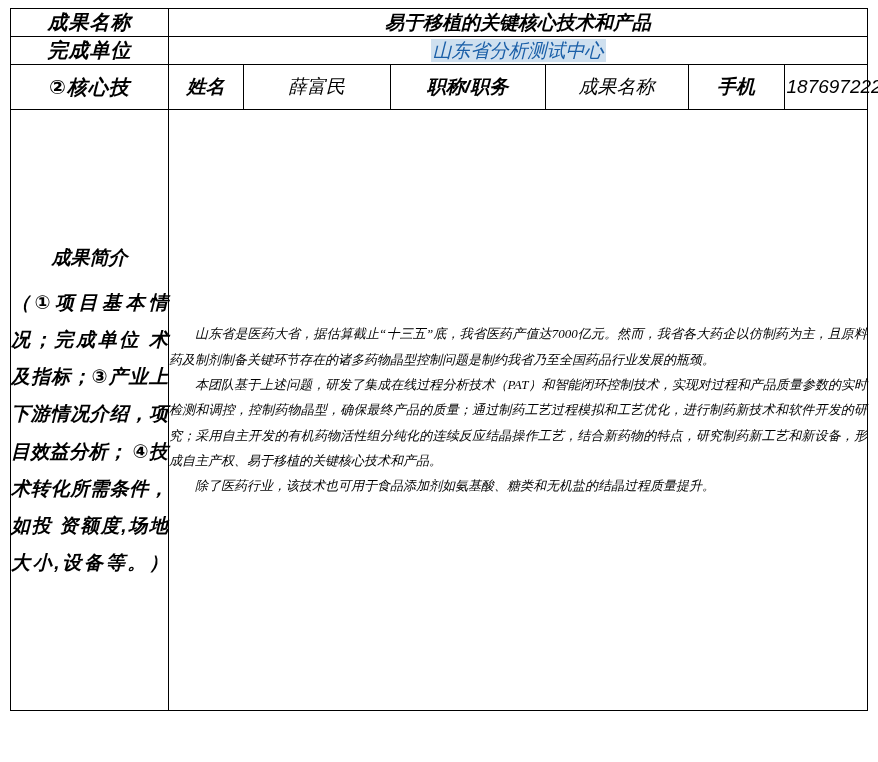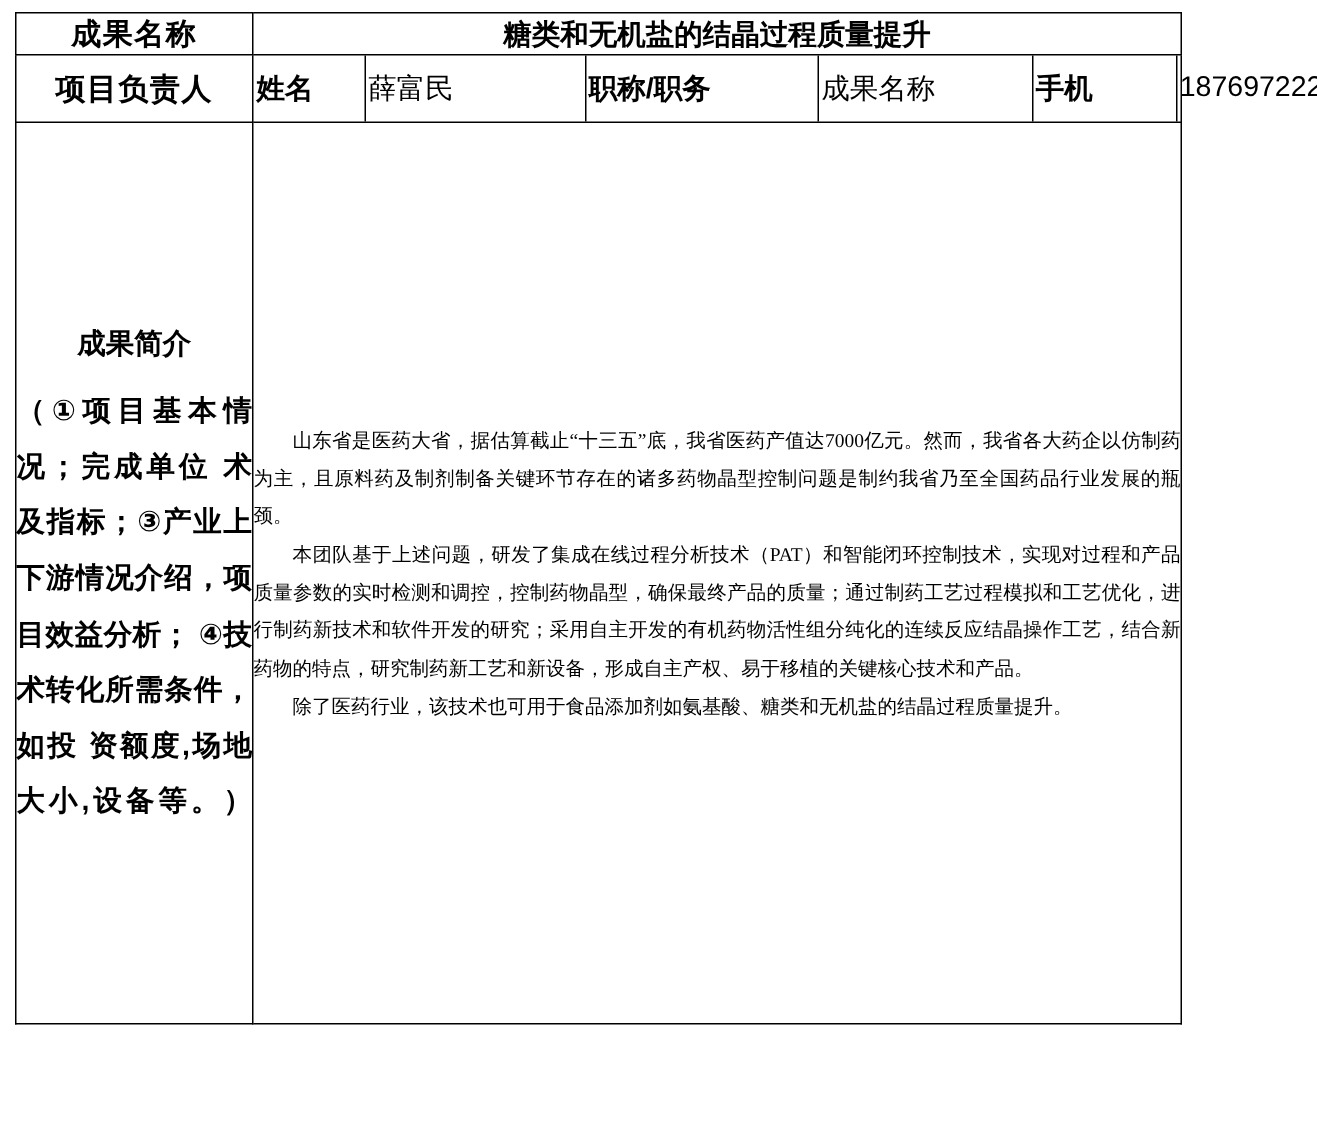--- a/index.html
+++ b/index.html
@@ -16,22 +16,23 @@
   }
   .page {
     position: relative;
     width: 878px;
     height: 762px;
     box-sizing: border-box;
     padding: 8px 10px 0 10px;
   }
   table.doc {
     border-collapse: collapse;
-    width: 778px;
+    width: 858px;
     table-layout: fixed;
+    font-style: italic;
   }
   table.doc td {
     border: 1px solid #000;
     padding: 0;
     vertical-align: middle;
   }
   
   .label-cell {
     width: 158px;
     text-align: center;
@@ -61,21 +62,21 @@
   }
   
   table.inner {
     border-collapse: collapse;
     width: 100%;
     table-layout: fixed;
   }
   table.inner td {
     border: 0;
     border-right: 1px solid #000;
-    text-align: left;
+    text-align: center;
     font-size: 19px;
     padding: 9px 2px;
     font-family: "Liberation Sans", "DejaVu Sans", sans-serif;
   }
   table.inner td.last { border-right: 0; }
   .sub-label { font-weight: bold; }
   .sub-value { font-weight: normal; }
 
   
   .intro-label {
@@ -112,24 +113,28 @@
 
 <div class="page">
   <table class="doc">
     <colgroup>
       <col style="width:158px">
       <col>
     </colgroup>
     <tbody>
       <tr>
         <td class="label-cell">成果名称</td>
-        <td class="title-cell">糖类和无机盐的结晶过程质量提升</td>
+        <td class="title-cell">易于移植的关键核心技术和产品</td>
       </tr>
       <tr>
-        <td class="label-cell">项目负责人</td>
+        <td class="label-cell">完成单位</td>
+        <td class="unit-cell"><span class="highlight">山东省分析测试中心</span></td>
+      </tr>
+      <tr>
+        <td class="label-cell">②核心技</td>
         <td style="padding:0">
           <table class="inner">
             <colgroup>
               <col style="width:74px">
               <col style="width:147px">
               <col style="width:155px">
               <col style="width:143px">
               <col style="width:96px">
               <col>
             </colgroup>

